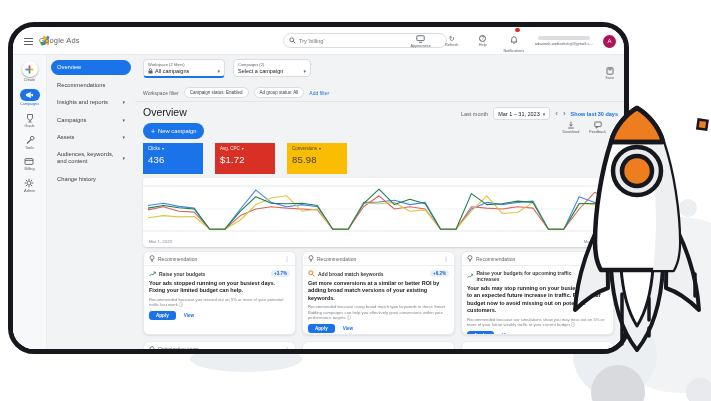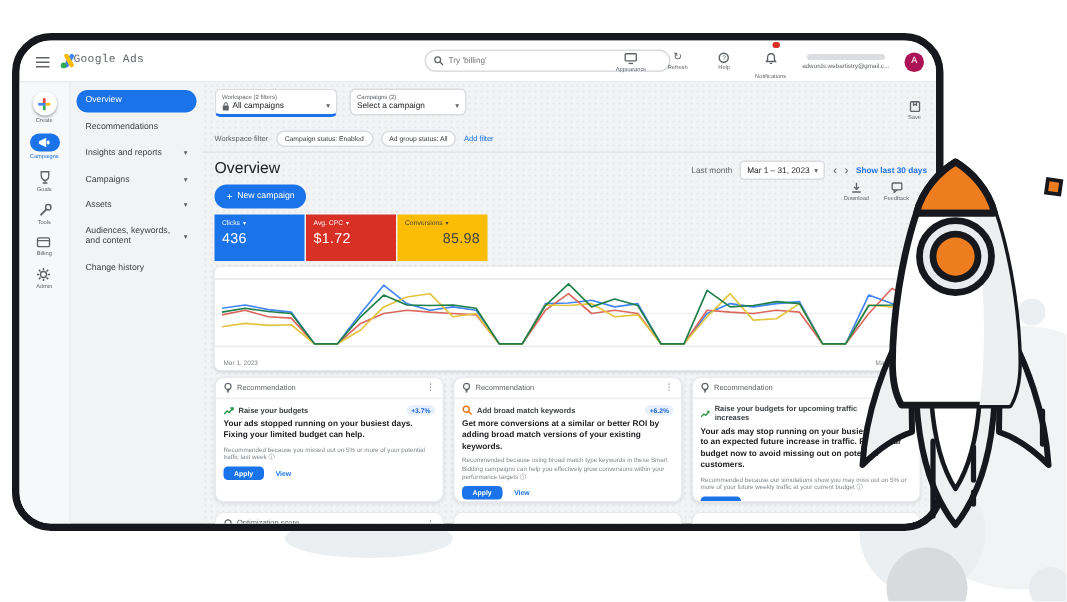--- a/index.html
+++ b/index.html
@@ -17,21 +17,21 @@
 
   
   .window { position:absolute; left:8px; top:22px; width:621px; height:332px; background:#fff;
             border:5px solid #16181d; border-radius:26px; overflow:hidden; z-index:2; }
 
   
   .topbar { position:relative; height:28px; background:#fff; border-bottom:1px solid #e8eaed; }
   .hamburger { position:absolute; left:11px; top:11px; width:9px; height:7px; cursor:pointer; }
   .hamburger i { display:block; height:1px; background:#5f6368; margin-bottom:2px; }
   .logo { position:absolute; left:27px; top:8px; }
-  .logo-title { position:absolute; left:36px; top:9px; font-size:7.5px; color:#5f6368; letter-spacing:.2px;font-family:Liberation Mono, monospace; }
+  .logo-title { position:absolute; left:26px; top:9px; font-size:7.5px; color:#5f6368; letter-spacing:.2px; }
   .search { position:absolute; left:270px; top:6px; width:164px; height:15px; border:1px solid #dadce0;
             border-radius:8px; background:#fff; display:flex; align-items:center; padding:0 5px; gap:3px; }
   .search input { border:none; outline:none; font-size:5.5px; color:#5f6368; width:130px; background:transparent;
                   font-family:inherit; }
   .tb-right { position:absolute; right:8px; top:2px; height:24px; display:flex; align-items:center; gap:7px; }
   .tb-item { display:flex; flex-direction:column; align-items:center; gap:1px; width:24px; cursor:pointer; }
   .tb-item .lbl { font-size:3.8px; color:#5f6368; white-space:nowrap; }
   .bell-wrap { position:relative; }
   .badge-dot { position:absolute; right:-2px; top:-2px; width:5px; height:4px; background:#d93025; border-radius:2px; }
   .acct { display:flex; flex-direction:column; align-items:center; gap:1px; margin-left:2px; }
@@ -91,21 +91,21 @@
   .show-last { font-size:5.5px; color:#1a73e8; font-weight:bold; cursor:pointer; white-space:nowrap; }
 
   .newcamp { position:absolute; left:8px; top:68px; height:16px; border-radius:8px; background:#1a73e8; color:#fff;
              font-size:5.8px; display:flex; align-items:center; gap:3px; padding:0 8px; border:none; cursor:pointer;
              font-family:inherit; }
   .plus-g { font-size:7px; line-height:1; }
 
   .dlfb { position:absolute; right:18px; top:66px; display:flex; gap:10px; }
   .mini-stack { display:flex; flex-direction:column; align-items:center; gap:1px; cursor:pointer; }
 
-  .metrics { position:absolute; left:8px; top:88px; display:flex; gap:1px; }
+  .metrics { position:absolute; left:8px; top:88px; display:flex; gap:12px; }
   .mcard { width:60px; height:31px; padding:3px 5px; cursor:pointer; }
   .mcard .mlabel { font-size:4.5px; display:flex; align-items:center; gap:2px; opacity:.95; }
   .mcard .mlabel .chev::after { color:inherit; font-size:4px; }
   .mcard .mval { font-size:9.5px; margin-top:3px; letter-spacing:.2px; }
 
   .chartcard { position:absolute; left:8px; top:123px; width:472px; height:69px; background:#fff; border-radius:4px;
                box-shadow:0 1px 2px rgba(60,64,67,.2); }
   .chartcard svg { position:absolute; left:0; top:4px; }
   .ax-label { position:absolute; bottom:3px; font-size:4.3px; color:#80868b; }
   .ax-left { left:6px; } .ax-right { right:6px; }
@@ -383,21 +383,21 @@
                 <span>Avg. CPC</span>
                 <span class="chev"></span>
               </div>
             <div class="mval" style="color: rgb(255, 255, 255);">$1.72</div>
           </div>
           <div class="mcard" style="background: rgb(251, 188, 4);">
             <div class="mlabel" style="color: rgb(60, 64, 67);">
                 <span>Conversions</span>
                 <span class="chev"></span>
               </div>
-            <div class="mval" style="color: rgb(60, 64, 67); text-align: right;">85.98</div>
+            <div class="mval" style="color: rgb(60, 64, 67);">85.98</div>
           </div>
         </div>
 
         <div class="chartcard">
           <svg id="chart-svg" width="472" height="52" viewBox="0 0 472 52">
             <line x1="0" y1="4" x2="472" y2="4" stroke="#e7e9eb" stroke-width="1"></line>
             <line x1="0" y1="27" x2="472" y2="27" stroke="#eff1f3" stroke-width="1"></line>
             <line x1="0" y1="49" x2="472" y2="49" stroke="#e7e9eb" stroke-width="1"></line>
           <polyline points="5.0,23.5 20.4,21.3 35.8,24.4 51.2,26.1 66.6,47.2 82.0,47.2 97.4,27.0 112.8,8.1 128.2,20.4 143.6,24.8 159.0,22.6 174.4,24.8 189.8,47.2 205.2,47.2 220.6,20.4 236.0,20.0 251.4,18.2 266.8,22.6 282.2,20.4 297.6,47.2 313.0,47.2 328.4,27.0 343.8,20.4 359.2,22.6 374.6,20.4 390.0,19.1 405.4,47.2 420.8,47.2 436.2,14.7 451.6,20.4 467.0,22.6" fill="none" stroke="#4285f4" stroke-width="1.1" stroke-linejoin="round"></polyline>
               <polyline points="5.0,27.9 20.4,24.8 35.8,29.2 51.2,30.1 66.6,47.2 82.0,47.2 97.4,33.6 112.8,27.0 128.2,24.8 143.6,26.1 159.0,27.0 174.4,27.9 189.8,47.2 205.2,47.2 220.6,24.8 236.0,13.8 251.4,27.0 266.8,24.8 282.2,27.0 297.6,47.2 313.0,47.2 328.4,24.8 343.8,26.1 359.2,27.0 374.6,24.8 390.0,26.1 405.4,47.2 420.8,47.2 436.2,27.0 451.6,10.3 467.0,17.3" fill="none" stroke="#d9675c" stroke-width="1.1" stroke-linejoin="round"></polyline>

